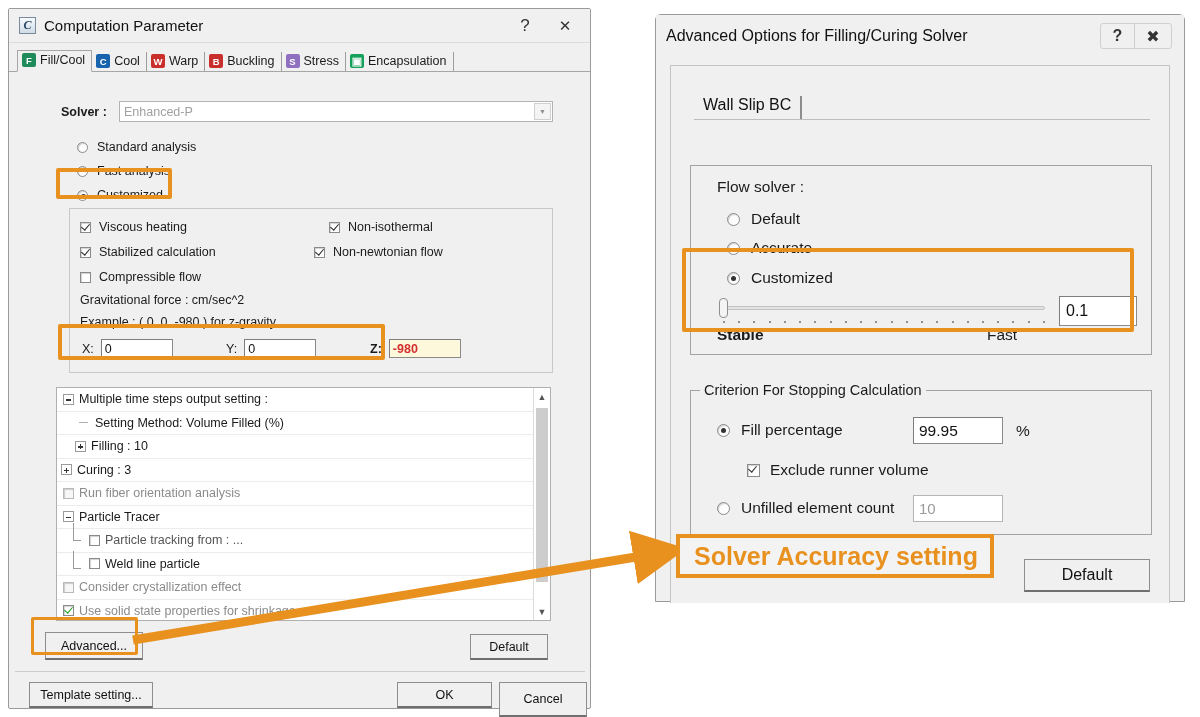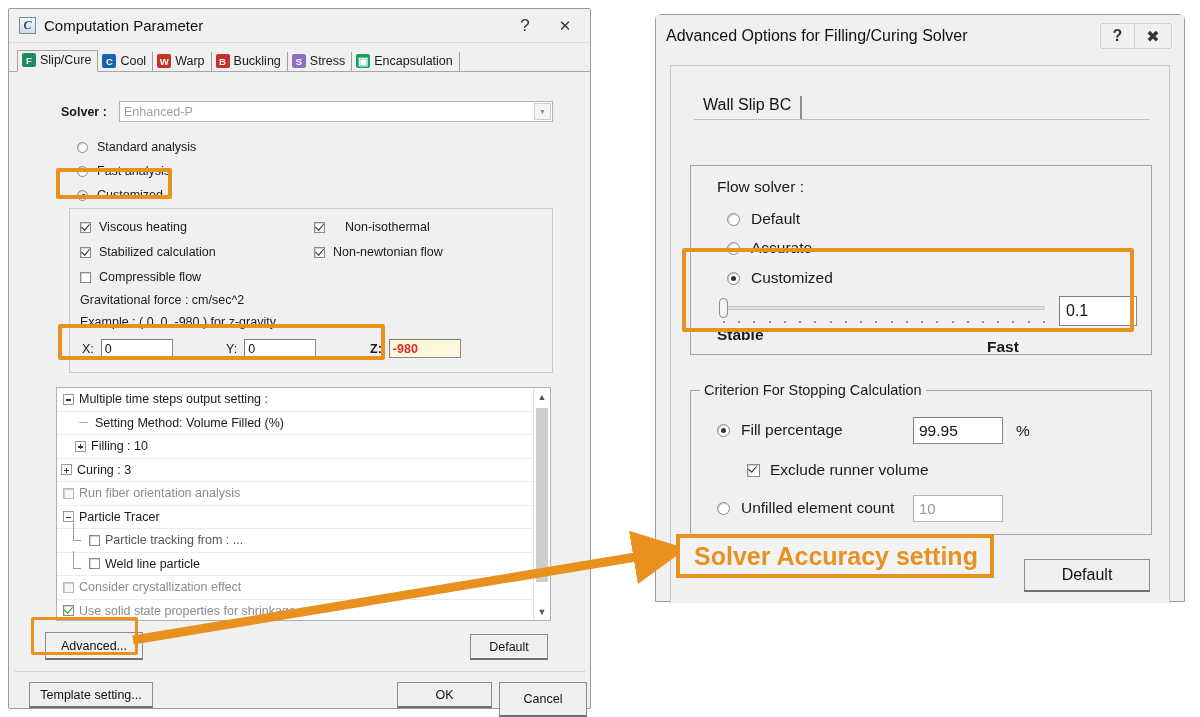--- a/index.html
+++ b/index.html
@@ -260,21 +260,21 @@
   <div class="titlebar">
     <div class="app-ico">C</div>
     <div class="title-txt">Computation Parameter</div>
     <div class="tb-btn" style="font-size:17px;">?</div>
     <div class="tb-btn" style="font-size:15px; margin-left:14px; margin-right:6px;">✕</div>
   </div>
 
   <div class="tabstrip">
     <div class="tab sel">
       <span class="tico" style="background:#1f8a5a;">F</span>
-      <span>Slip/Cure</span>
+      <span>Fill/Cool</span>
     </div>
     <div class="tab">
       <span class="tico" style="background:#1763ad;">C</span>
       <span>Cool</span>
     </div>
     <div class="tab">
       <span class="tico" style="background:#c9302c;">W</span>
       <span>Warp</span>
     </div>
     <div class="tab">
@@ -311,21 +311,21 @@
     <span class="radio on"></span>
     <span class="lbl">Customized</span>
   </div>
 
   <div class="panel" style="position:absolute; left:60px; top:199px; width:484px; height:165px;">
 
     <div class="row" style="position:absolute; left:10px; top:11px; gap:8px;">
       <span class="cbox on"></span>
       <span class="lbl">Viscous heating</span>
     </div>
-    <div class="row" style="position:absolute; left:244px; top:11px; gap:20px;">
+    <div class="row" style="position:absolute; left:259px; top:11px; gap:8px;">
       <span class="cbox on"></span>
       <span class="lbl">Non-isothermal</span>
     </div>
     <div class="row" style="position:absolute; left:10px; top:36px; gap:8px;">
       <span class="cbox on"></span>
       <span class="lbl">Stabilized calculation</span>
     </div>
     <div class="row" style="position:absolute; left:244px; top:36px; gap:8px;">
       <span class="cbox on"></span>
       <span class="lbl">Non-newtonian flow</span>
@@ -472,21 +472,21 @@
           <i></i>
           <i></i>
           <i></i>
           <i></i>
           <i></i>
       </div>
     </div>
     <span class="field" style="position:absolute; left:368px; top:130px; width:78px; height:30px; font-size:16px; padding-left:6px;">0.1</span>
 
     <div class="lbl" style="position:absolute; left:26px; top:160px; font-size:15.5px; font-weight:600;">Stable</div>
-    <div class="lbl" style="position:absolute; left:296px; top:172px; font-size:15.5px; font-weight:700;">Fast</div>
+    <div class="lbl" style="position:absolute; left:296px; top:160px; font-size:15.5px; font-weight:400;">Fast</div>
   </div>
 
   <div class="group" style="left:34px; top:375px; width:462px; height:145px;">
     <div class="gtitle">Criterion For Stopping Calculation</div>
 
     <div class="row" style="position:absolute; left:26px; top:30px; gap:11px;">
       <span class="radio on" style="width:13px;height:13px;"></span>
       <span class="lbl" style="font-size:15.5px;">Fill percentage</span>
     </div>
     <span class="field" style="position:absolute; left:222px; top:26px; width:90px; height:27px; font-size:15.5px; padding-left:5px;">99.95</span>

